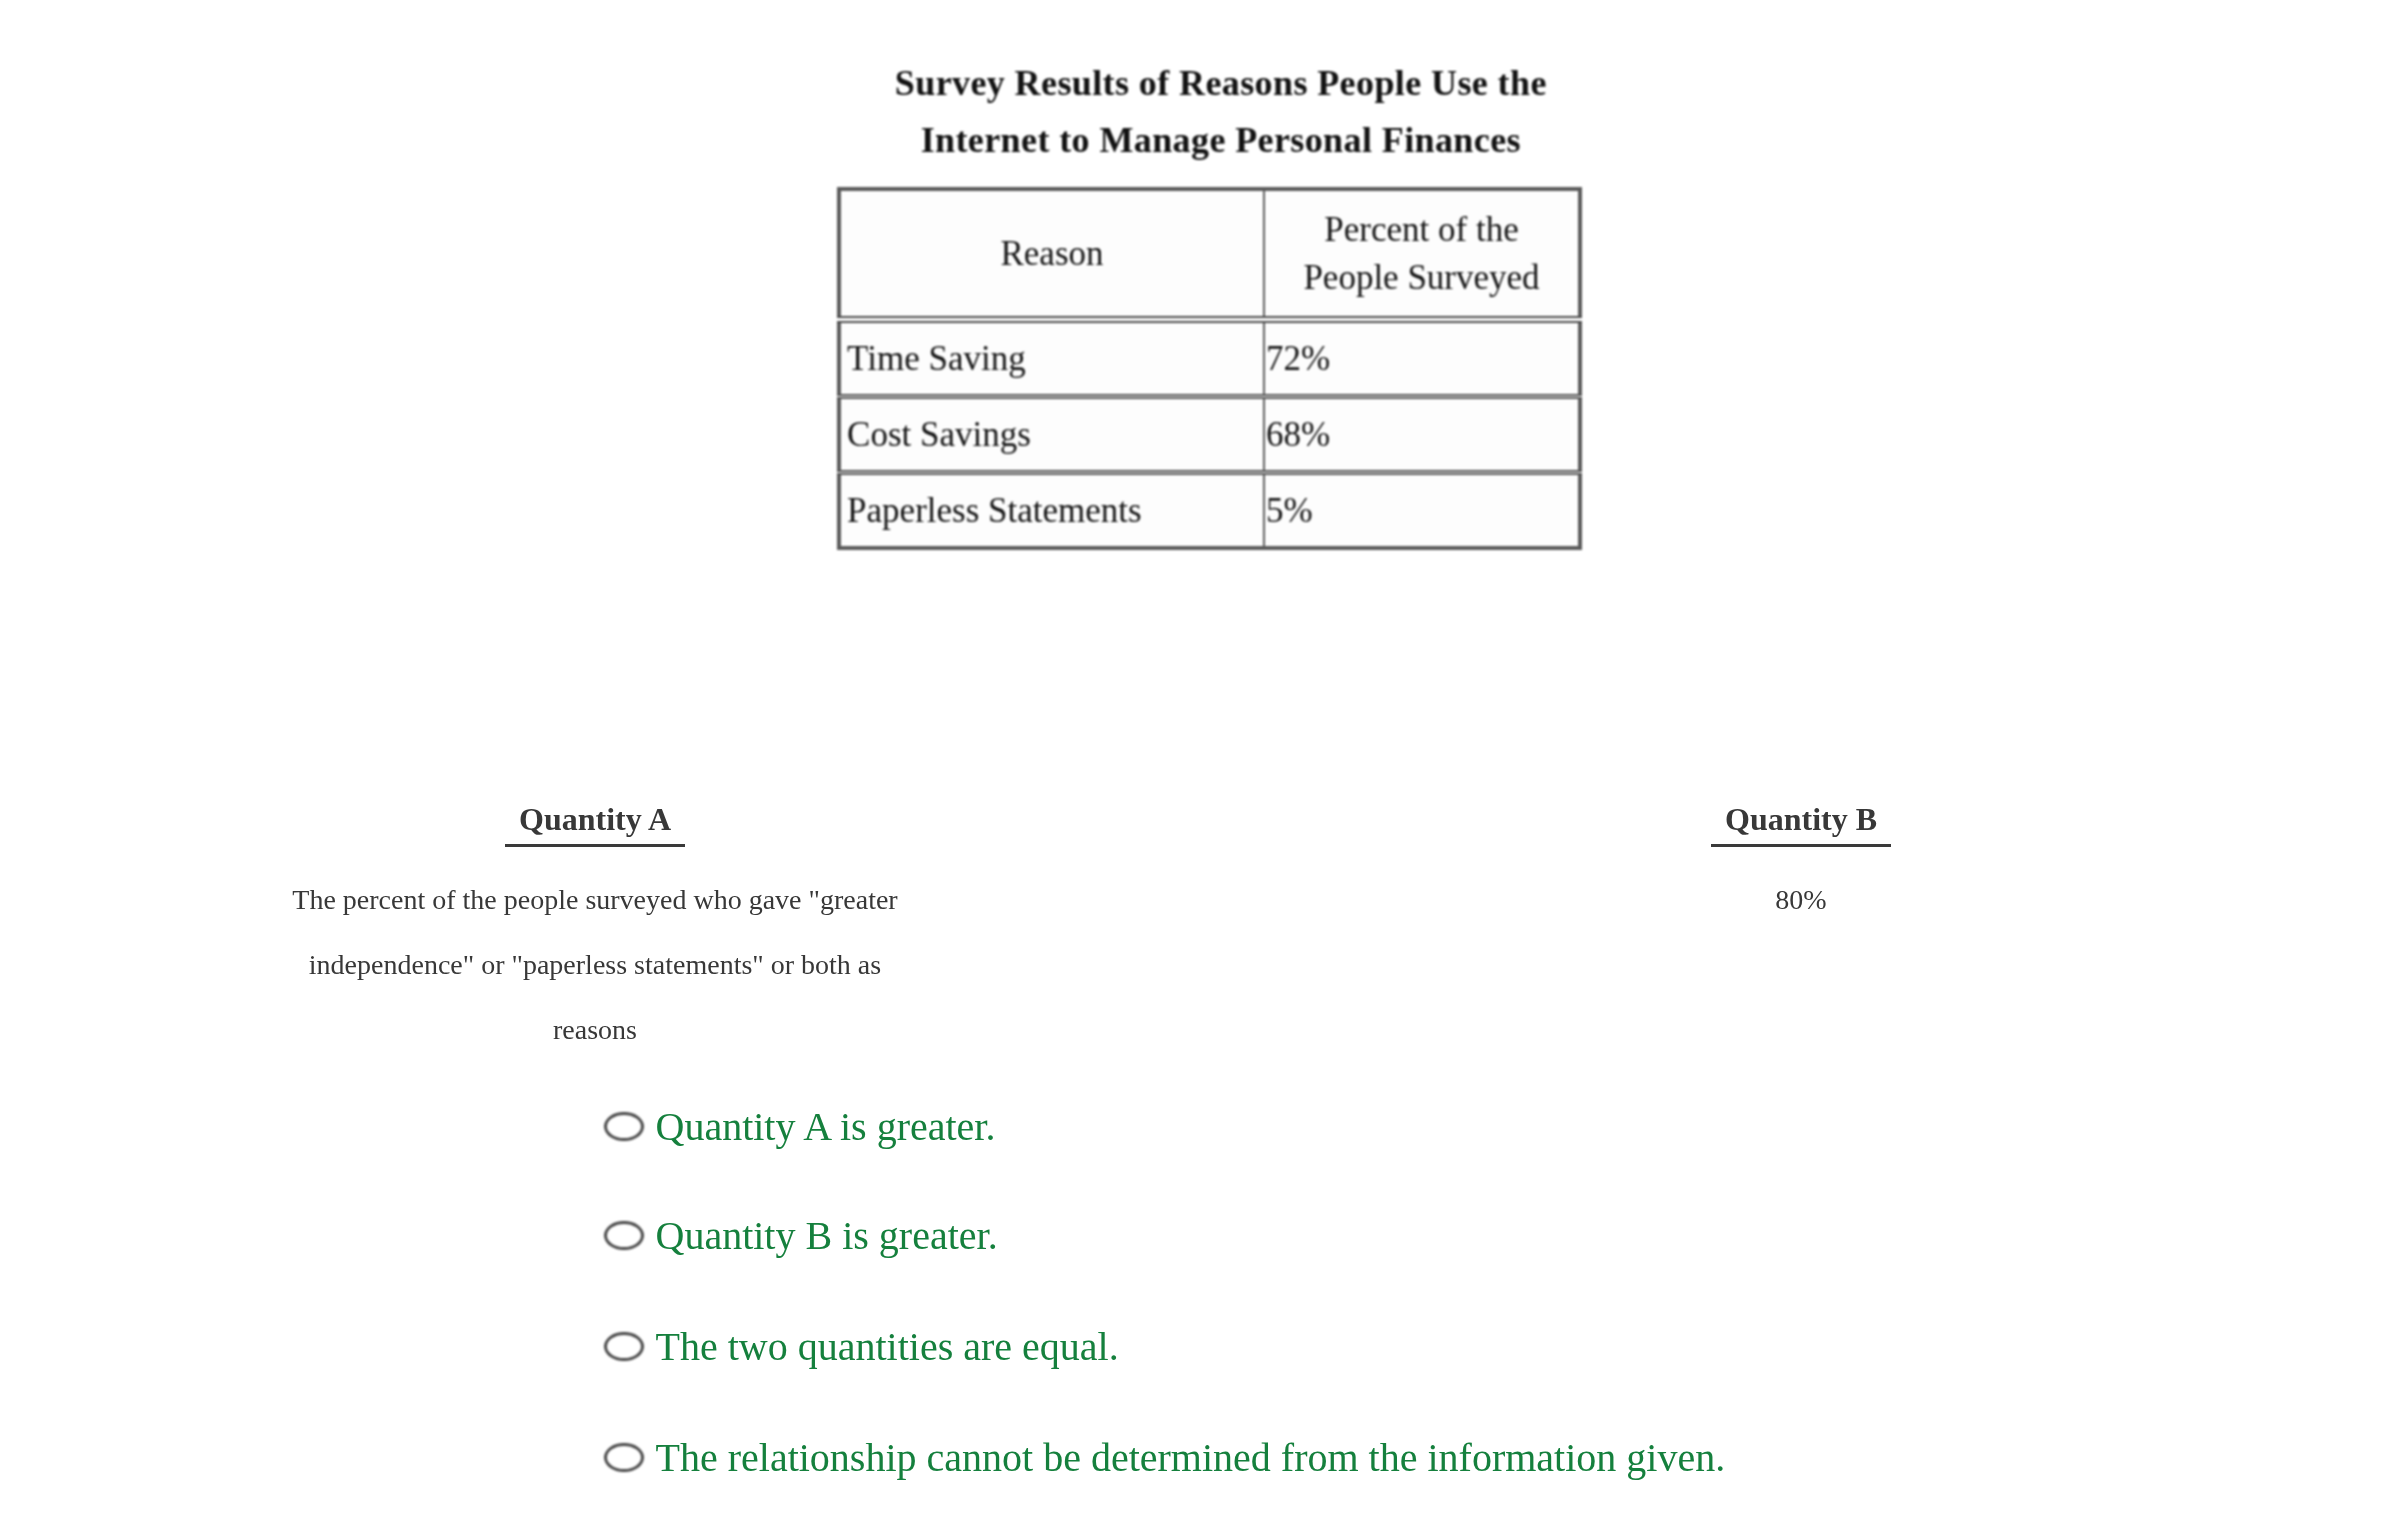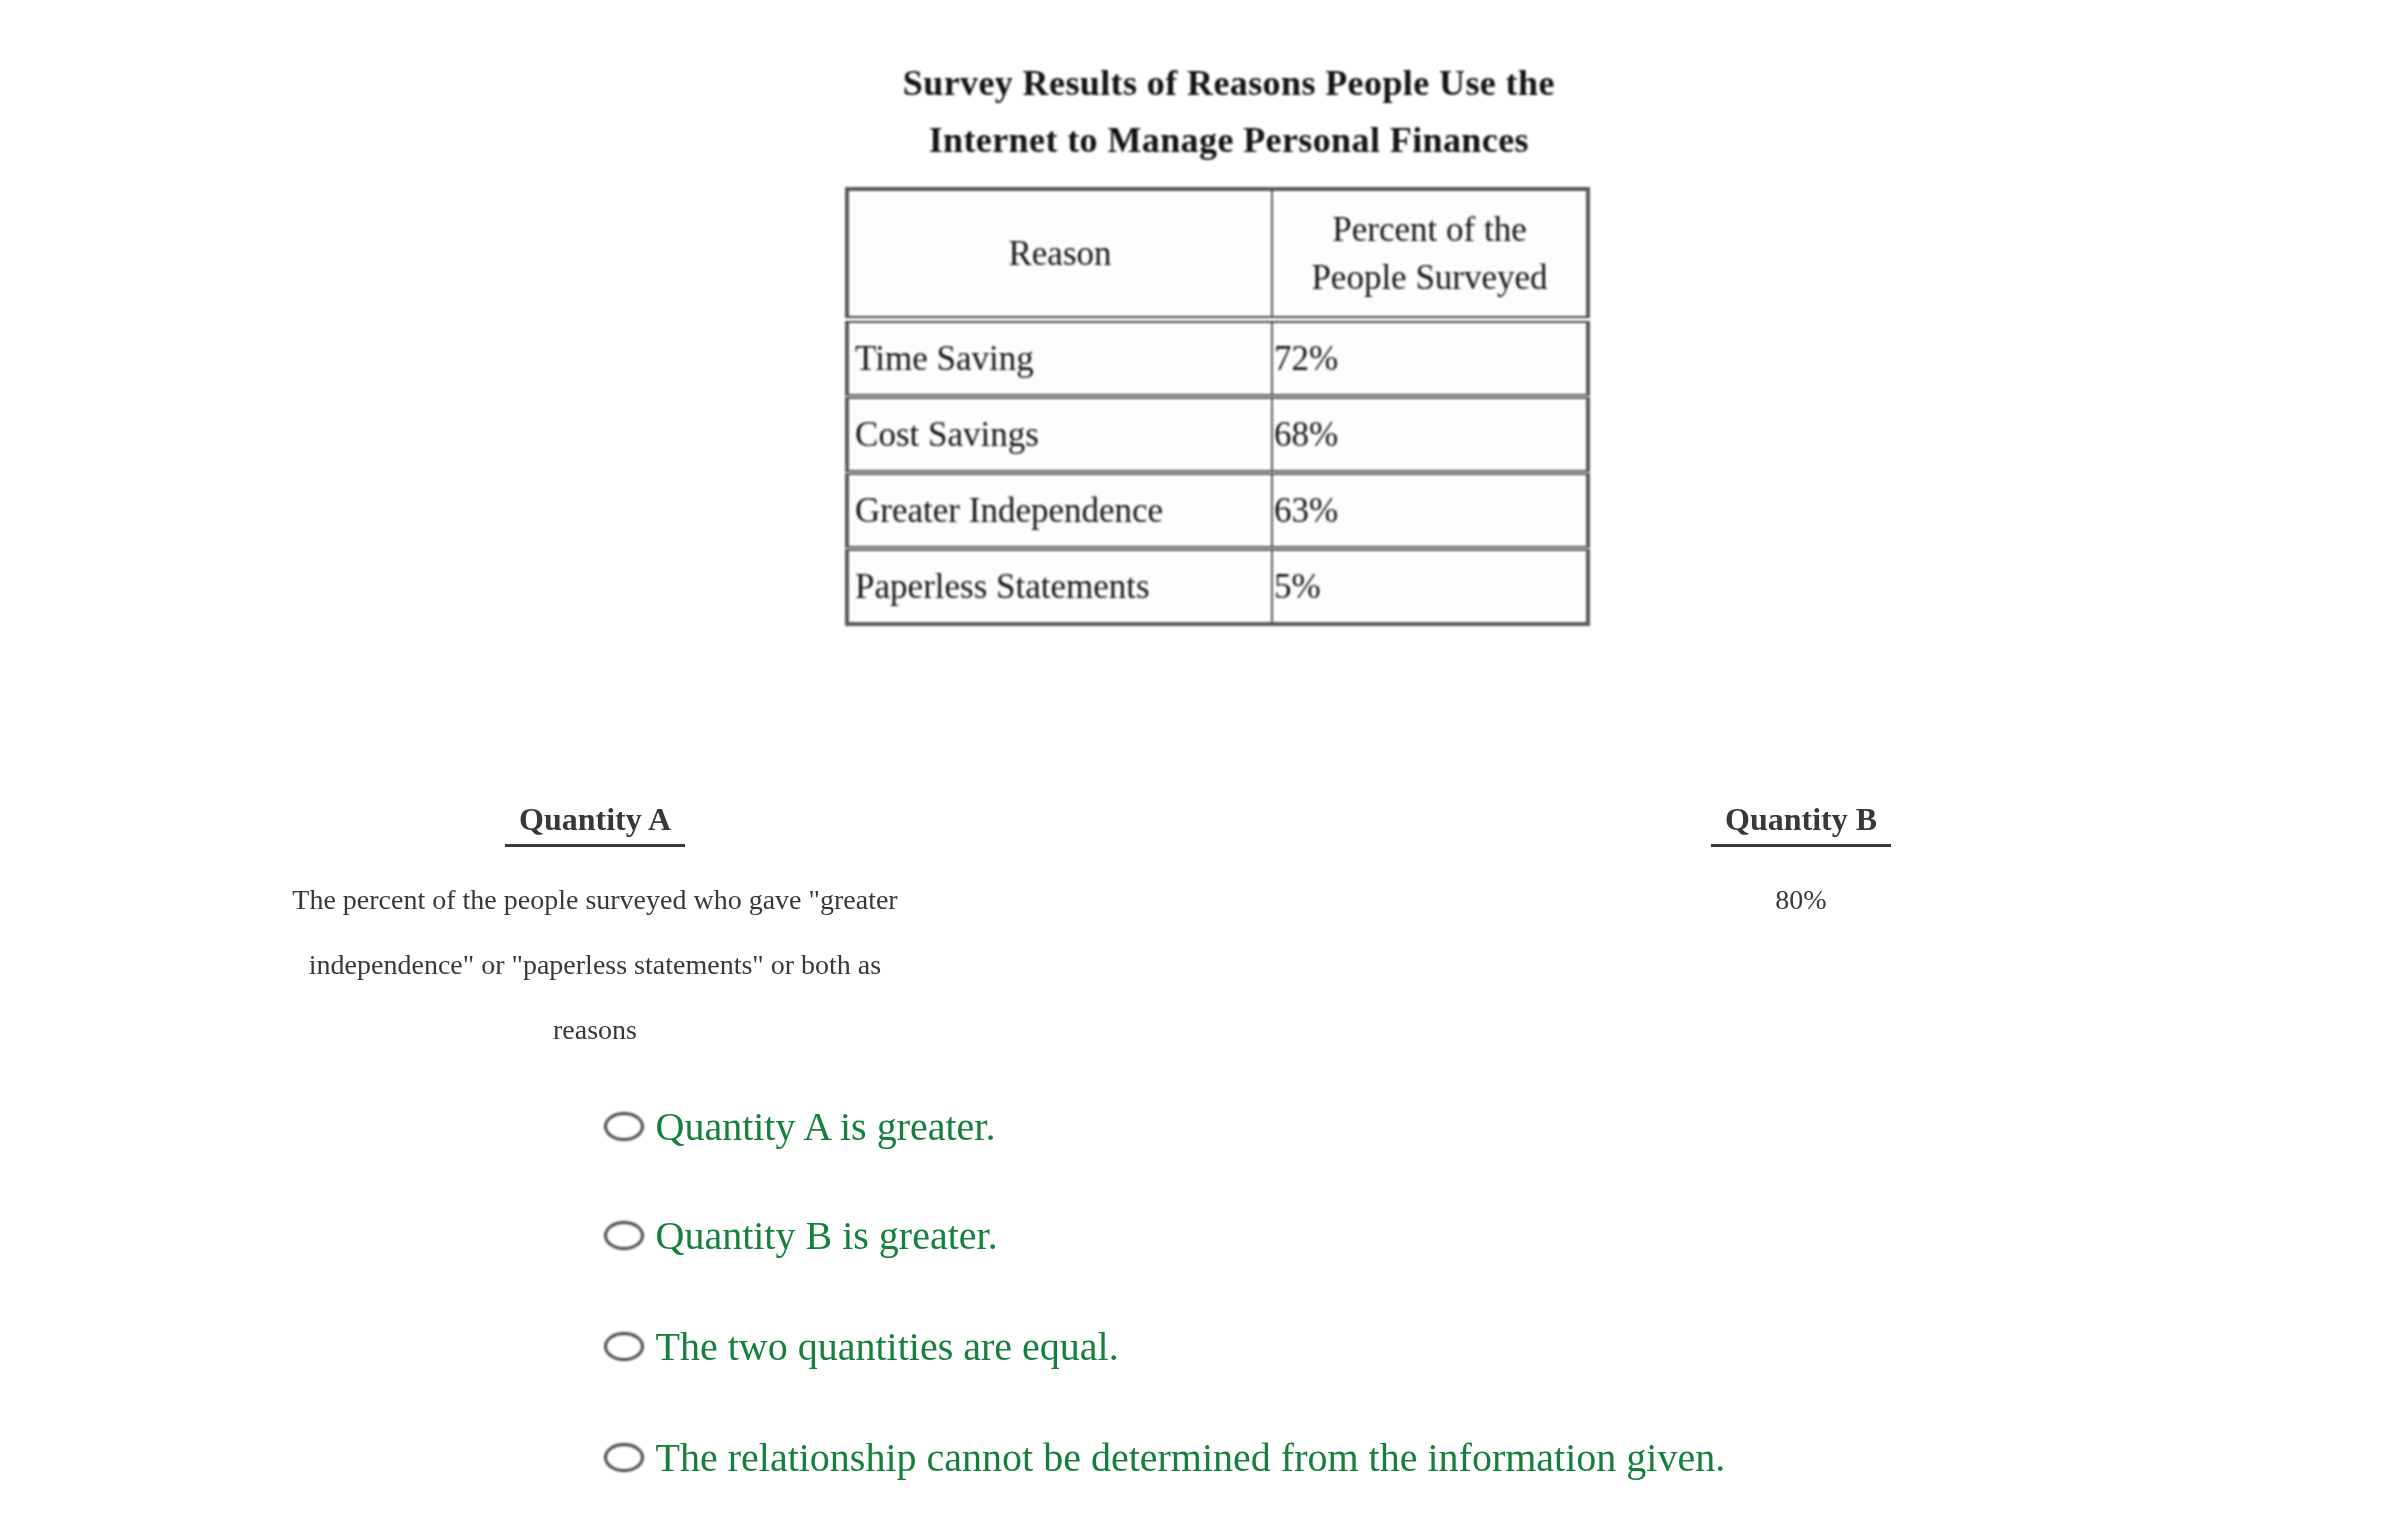--- a/index.html
+++ b/index.html
@@ -2,21 +2,21 @@
 <html style="font-size:12.3px"><head>
 <meta charset="utf-8">
 <style>
   html,body{margin:0;padding:0;background:#ffffff;}
   .page{
     position:relative;width:2401px;height:1527px;background:#ffffff;
     font-family:"Liberation Serif","DejaVu Serif",serif;overflow:hidden;
   }
 
   
-  .figure{position:absolute;left:16px;top:0;width:2179px;height:660px;filter:blur(0.9px);text-decoration:underline;}
+  .figure{position:absolute;left:8px;top:0;width:2179px;height:660px;filter:blur(0.9px);text-decoration:underline;}
   .fig-title{
     position:absolute;left:12.3px;top:55px;width:2401px;text-align:center;
     font-weight:bold;font-size:36px;line-height:57px;color:#121212;letter-spacing:0.4px;
   }
   .fig-table-wrap{position:absolute;left:829px;top:187px;}
   table.survey{
     border-collapse:collapse;table-layout:fixed;width:740px;
     color:#141414;font-size:35px;background:#fdfdfd;
     border:4.6px solid #5a5a5a;
   }
@@ -84,24 +84,20 @@
         <tbody>
           <tr>
             <td class="reason-cell divider">Time Saving</td>
             <td class="value-cell">72%</td>
           </tr>
           <tr>
             <td class="reason-cell divider">Cost Savings</td>
             <td class="value-cell">68%</td>
           </tr>
           <tr>
-            <td class="reason-cell divider">Greater Independence</td>
-            <td class="value-cell">63%</td>
-          </tr>
-          <tr>
             <td class="reason-cell divider">Paperless Statements</td>
             <td class="value-cell">5%</td>
           </tr>
         </tbody>
       </table>
     </div>
   </div>
 
   <div class="qty-col qty-a">
     <span class="qty-heading">Quantity A</span>

